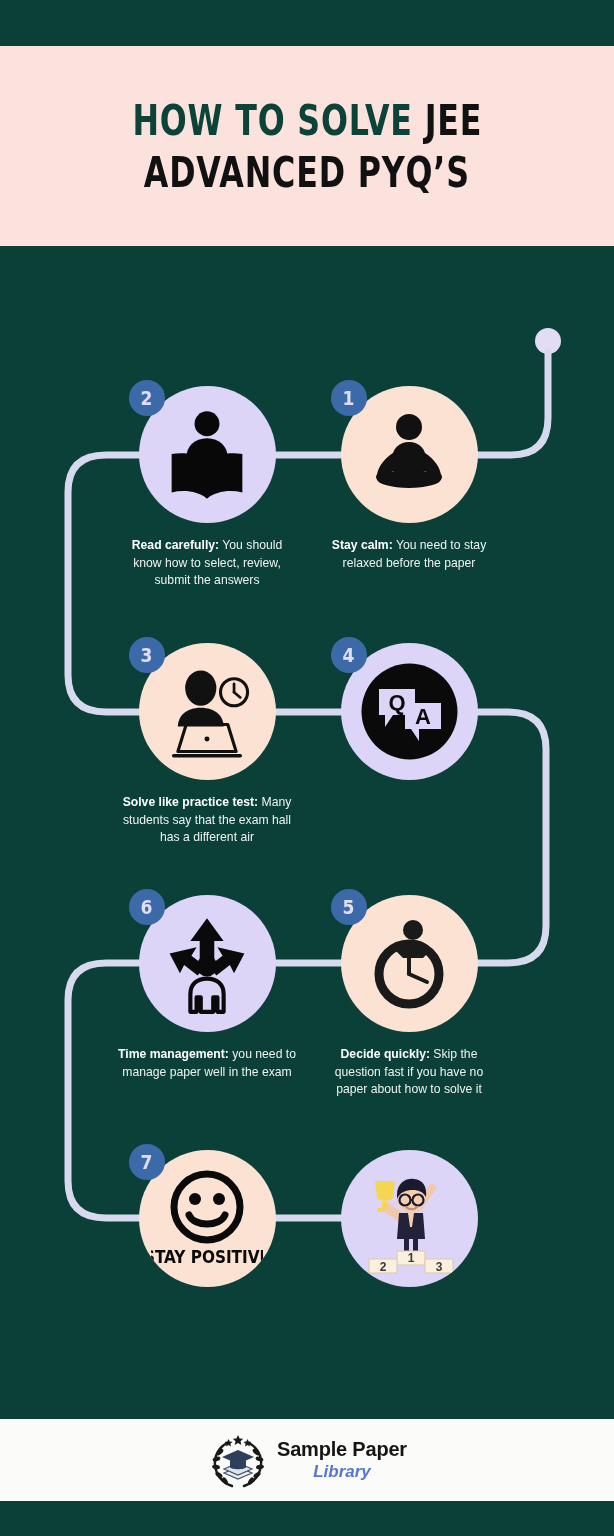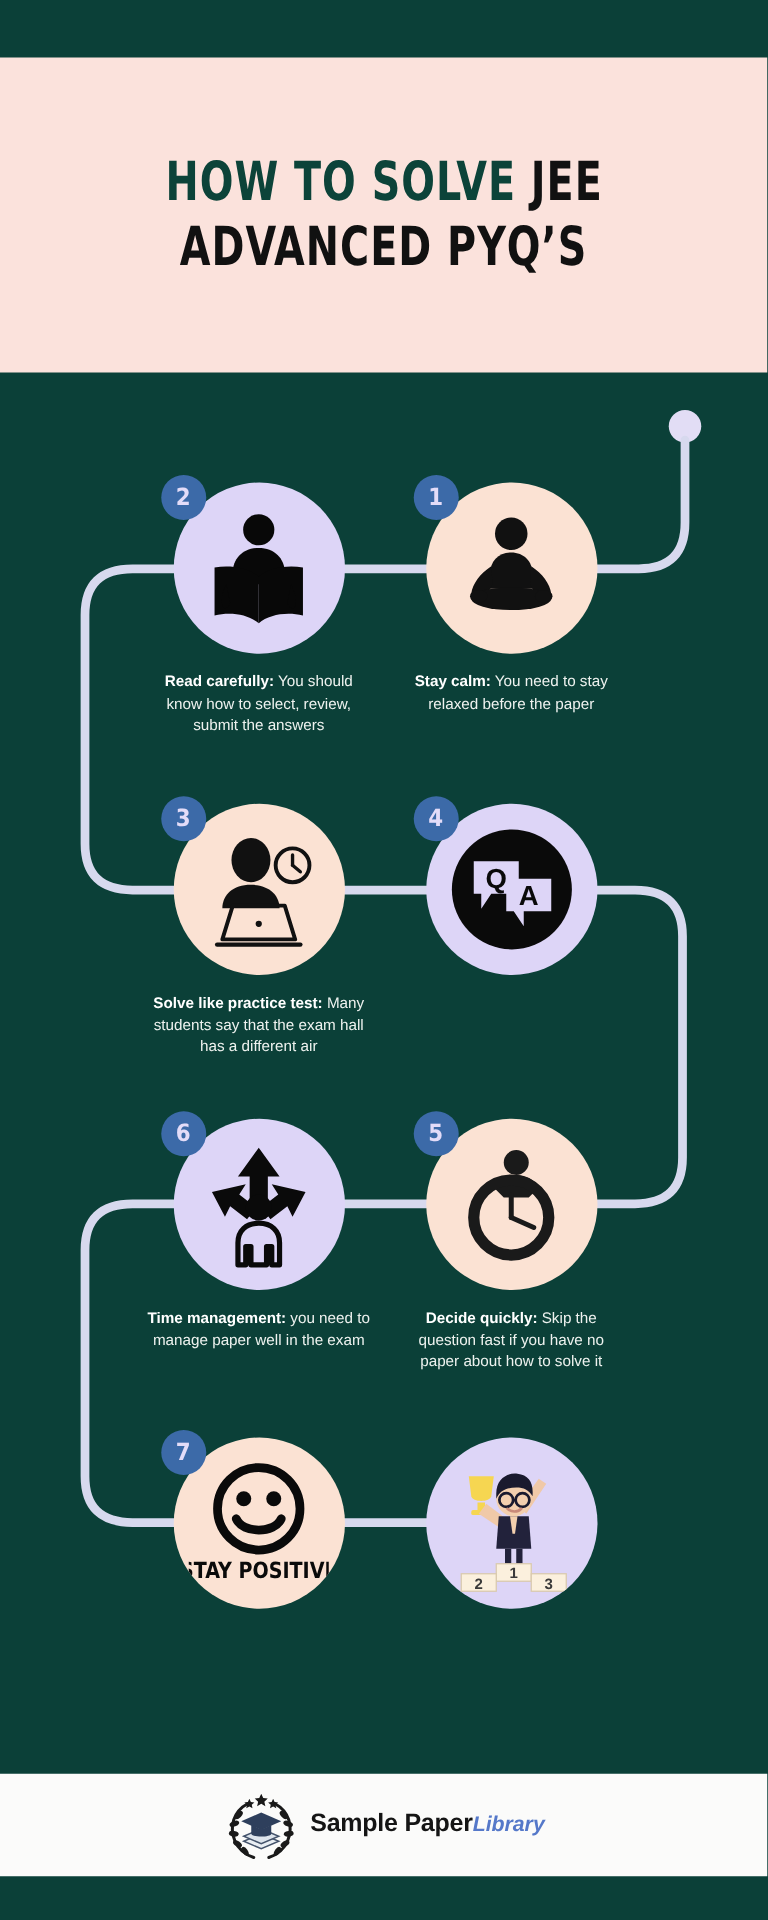--- a/index.html
+++ b/index.html
@@ -14,21 +14,21 @@
     position: relative;
     width: 614px;
     height: 1536px;
     background: #0b4038;
   }
 
   
   .header-band {
     position: absolute;
     left: 0; top: 46px;
-    width: 614px; height: 252px;
+    width: 614px; height: 200px;
     background: #fbe2dc;
     display: flex;
     flex-direction: column;
     align-items: center;
     justify-content: center;
   }
   .title-line {
     font-family: "DejaVu Sans Condensed", "Liberation Sans Narrow", "Liberation Sans", sans-serif;
     font-weight: 700;
     font-size: 43px;
@@ -101,21 +101,21 @@
   .footer-band {
     position: absolute;
     left: 0; top: 1419px;
     width: 614px; height: 82px;
     background: #fbfbfa;
     display: flex;
     align-items: center;
     justify-content: center;
     gap: 8px;
   }
-  .logo-text { display: flex; flex-direction: row; line-height: 1.08; }
+  .logo-text { display: flex; flex-direction: column; line-height: 1.08; }
   .logo-main {
     font-size: 20px; font-weight: 700; color: #151515;
     letter-spacing: -0.2px;
   }
   .logo-sub {
     font-size: 17px; font-weight: 700; color: #5578c9;
     text-align: center; margin-top: 2px; font-style: italic;
   }
 </style>
 </head>

